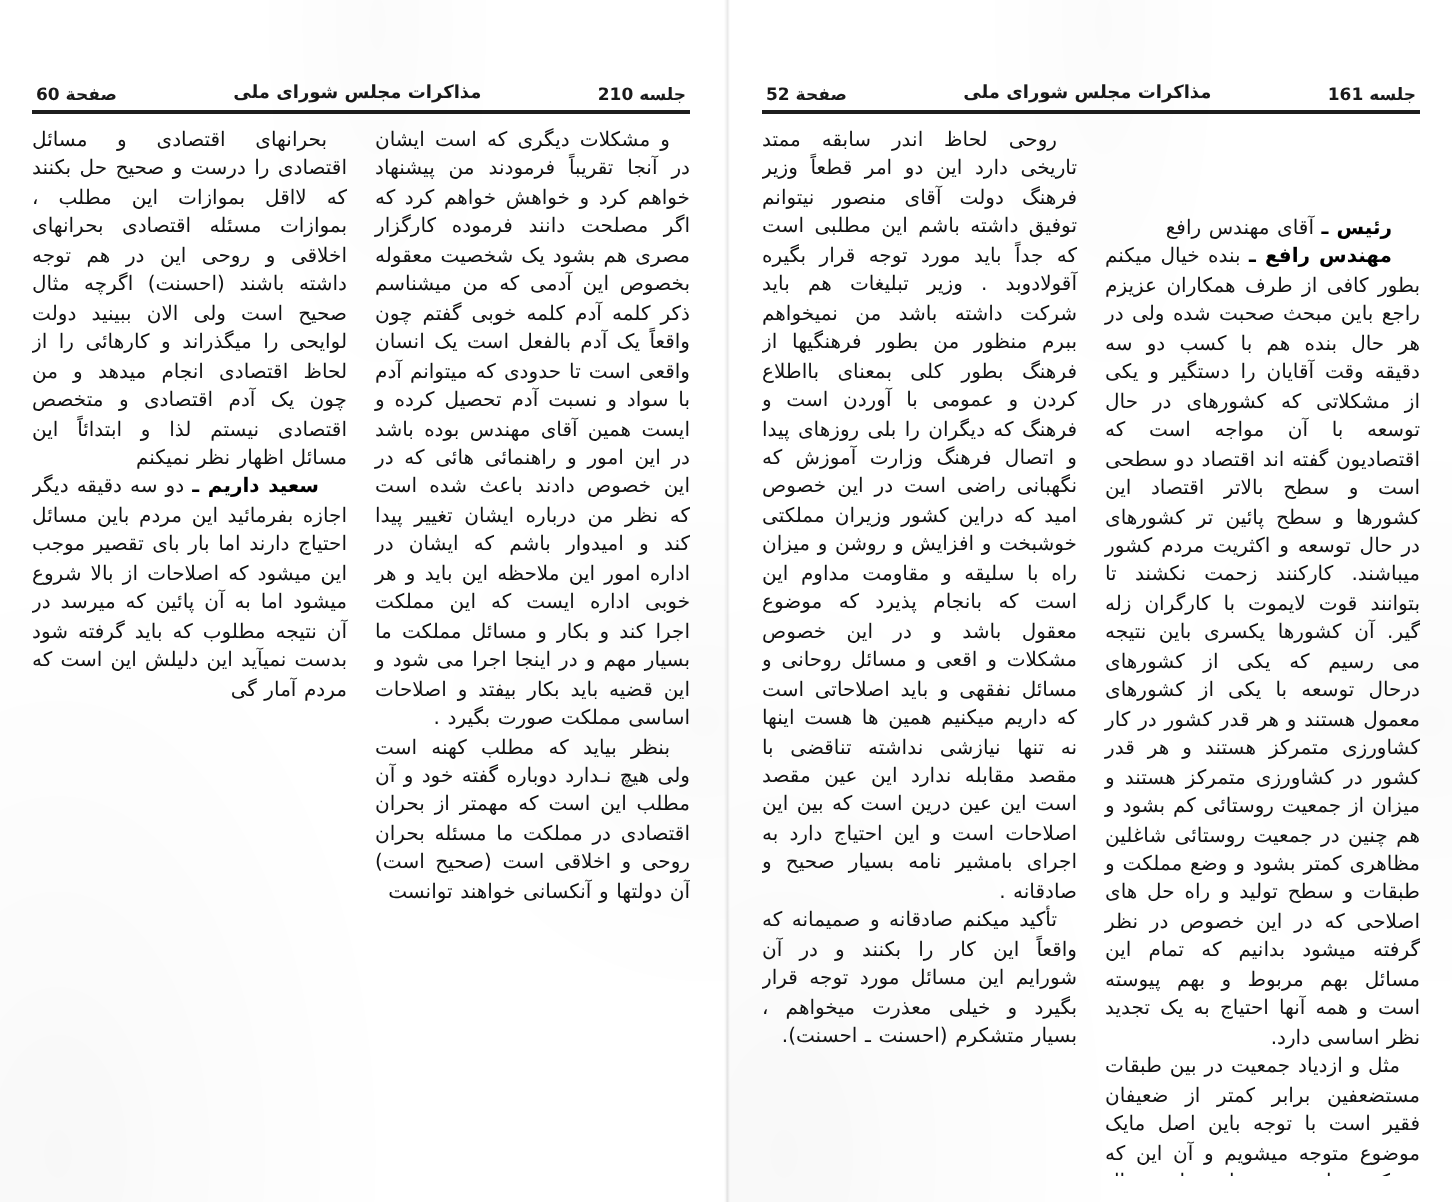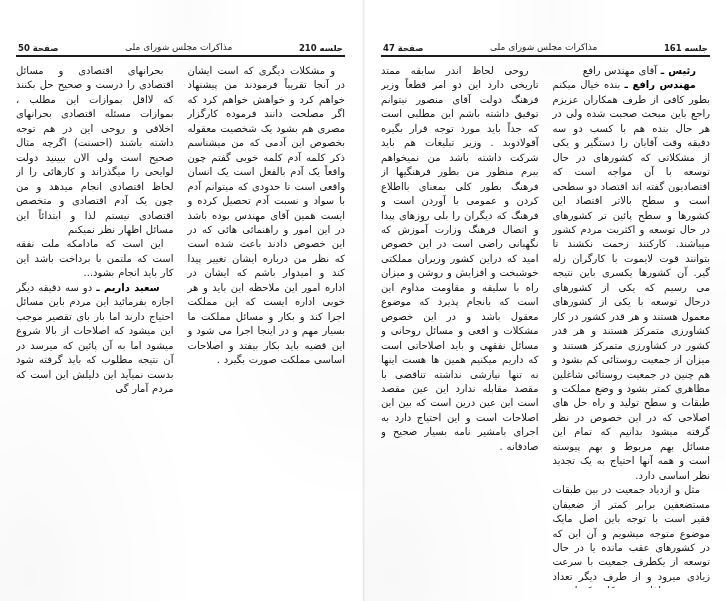--- a/index.html
+++ b/index.html
@@ -65,21 +65,21 @@
   .runhead .rh-item {
     font-size: 8.5px;
     font-weight: bold;
     letter-spacing: .2px;
     white-space: nowrap;
     color: #1a1a1a;
     line-height: 1;
   }
   .runhead .rh-center {
     font-size: 9px;
-    font-weight: normal;
+    font-weight: bold;
   }
   .rule {
     height: 0;
     border-top: 2px solid #1d1d1d;
     margin: 1px 10px 0 10px;
   }
 
   
   .cols {
     display: flex;
@@ -107,20 +107,21 @@
     font-size: 10px;
     line-height: 14.45px;
     letter-spacing: .05px;
     word-spacing: .6px;
     color: #131313;
     text-indent: 10px;
     font-family: "DejaVu Sans", "Liberation Sans", sans-serif;
   }
   p.para.speaker {
     text-indent: 14px;
+    margin-top: 44px;
   }
   p.para + p.para { margin-top: 0; }
 
   .spk {
     font-weight: bold;
     color: #000;
   }
 
   
   .scan-noise {
@@ -141,21 +142,21 @@
 </head>
 <body>
 
 <div class="spread">
 
   <div class="page page-left">
 
     <div class="runhead">
       <span class="rh-item rh-inner">جلسه 161</span>
       <span class="rh-item rh-center">مذاکرات مجلس شورای ملی</span>
-      <span class="rh-item rh-outer">صفحة 47</span>
+      <span class="rh-item rh-outer">صفحة 52</span>
     </div>
     <div class="rule"></div>
 
     <div class="cols">
 
       <div class="col col-first">
         <p class="para speaker">
           <span class="spk">رئیس ـ</span><span> آقای مهندس رافع</span>
         </p>
         <p class="para speaker">
@@ -163,50 +164,53 @@
         </p>
         <p class="para">
           <span class="spk"></span><span>مثل و ازدیاد جمعیت در بین طبقات مستضعفین برابر کمتر از ضعیفان فقیر است با توجه باین اصل مایک موضوع متوجه میشویم و آن این که در کشورهای عقب مانده یا در حال توسعه از یکطرف جمعیت با سرعت زیادی میرود و از طرف دیگر تعداد جمعیت شاغل در کار کشاورزی اشتغال دارند امامسئلم اینست که شکور این قبیل کشورها سطح درآمد او و سطح تولید کشاورزی بقدری پائین است که اگر میزان درآمد سرانه این قبیل کشورها را در نظر بگیریم نسبت به کشورهای صنعتی هیچ وجه قابل مقایسه نیست و هر قدر عقب افتادگی کشور بیشتر باشد بهمان نسبت درآمد افراد روستائی کمتر است (صحیح است) بنابر این ملاحظه</span>
         </p>
       </div>
 
       <div class="col col-second">
         <p class="para">
           <span class="spk"></span><span>روحی لحاظ اندر سابقه ممتد تاریخی دارد این دو امر قطعاً وزیر فرهنگ دولت آقای منصور نیتوانم توفیق داشته باشم این مطلبی است که جداً باید مورد توجه قرار بگیره آقولادوبد . وزیر تبلیغات هم باید شرکت داشته باشد من نمیخواهم ببرم منظور من بطور فرهنگیها از فرهنگ بطور کلی بمعنای بااطلاع کردن و عمومی با آوردن است و فرهنگ که دیگران را بلی روزهای پیدا و اتصال فرهنگ وزارت آموزش که نگهبانی راضی است در این خصوص امید که دراین کشور وزیران مملکتی خوشبخت و افزایش و روشن و میزان راه با سلیقه و مقاومت مداوم این است که بانجام پذیرد که موضوع معقول باشد و در این خصوص مشکلات و اقعی و مسائل روحانی و مسائل نفقهی و باید اصلاحاتی است که داریم میکنیم همین ها هست اینها نه تنها نیازشی نداشته تناقضی با مقصد مقابله ندارد این عین مقصد است این عین درین است که بین این اصلاحات است و این احتیاج دارد به اجرای بامشیر نامه بسیار صحیح و صادقانه .</span>
         </p>
+        <p class="para">
+          <span class="spk"></span><span>تأکید میکنم صادقانه و صمیمانه که واقعاً این کار را بکنند و در آن شورایم این مسائل مورد توجه قرار بگیرد و خیلی معذرت میخواهم ، بسیار متشکرم (احسنت ـ احسنت).</span>
+        </p>
       </div>
 
     </div>
 
     <div class="scan-noise"></div>
   </div>
 
   <div class="page page-right">
 
     <div class="runhead">
       <span class="rh-item rh-inner">جلسه 210</span>
       <span class="rh-item rh-center">مذاکرات مجلس شورای ملی</span>
-      <span class="rh-item rh-outer">صفحة 50</span>
+      <span class="rh-item rh-outer">صفحة 60</span>
     </div>
     <div class="rule"></div>
 
     <div class="cols">
 
       <div class="col col-first">
         <p class="para">
           <span class="spk"></span><span>و مشکلات دیگری که است ایشان در آنجا تقریباً فرمودند من پیشنهاد خواهم کرد و خواهش خواهم کرد که اگر مصلحت دانند فرموده کارگزار مصری هم بشود یک شخصیت معقوله بخصوص این آدمی که من میشناسم ذکر کلمه آدم کلمه خوبی گفتم چون واقعاً یک آدم بالفعل است یک انسان واقعی است تا حدودی که میتوانم آدم با سواد و نسبت آدم تحصیل کرده و ایست همین آقای مهندس بوده باشد در این امور و راهنمائی هائی که در این خصوص دادند باعث شده است که نظر من درباره ایشان تغییر پیدا کند و امیدوار باشم که ایشان در اداره امور این ملاحظه این باید و هر خوبی اداره ایست که این مملکت اجرا کند و بکار و مسائل مملکت ما بسیار مهم و در اینجا اجرا می شود و این قضیه باید بکار بیفتد و اصلاحات اساسی مملکت صورت بگیرد .</span>
         </p>
+        <p class="para">
+          <span class="spk"></span><span>بنظر بیاید که مطلب کهنه است ولی هیچ نـدارد دوباره گفته خود و آن مطلب این است که مهمتر از بحران اقتصادی در مملکت ما مسئله بحران روحی و اخلاقی است (صحیح است) آن دولتها و آنکسانی خواهند توانست</span>
+        </p>
       </div>
 
       <div class="col col-second">
         <p class="para">
           <span class="spk"></span><span>بحرانهای اقتصادی و مسائل اقتصادی را درست و صحیح حل بکنند که لااقل بموازات این مطلب ، بموازات مسئله اقتصادی بحرانهای اخلاقی و روحی این در هم توجه داشته باشند (احسنت) اگرچه مثال صحیح است ولی الان ببینید دولت لوایحی را میگذراند و کارهائی را از لحاظ اقتصادی انجام میدهد و من چون یک آدم اقتصادی و متخصص اقتصادی نیستم لذا و ابتدائاً این مسائل اظهار نظر نمیکنم</span>
-        </p>
-        <p class="para">
-          <span class="spk"></span><span>این است که مادامکه ملت نفقه است که ملتمن با برداخت باشد این کار باید انجام بشود...</span>
         </p>
         <p class="para speaker">
           <span class="spk">سعید داریم ـ</span><span> دو سه دقیقه دیگر اجازه بفرمائید این مردم باین مسائل احتیاج دارند اما بار بای تقصیر موجب این میشود که اصلاحات از بالا شروع میشود اما به آن پائین که میرسد در آن نتیجه مطلوب که باید گرفته شود بدست نمیآید این دلیلش این است که مردم آمار گی</span>
         </p>
       </div>
 
     </div>
 
     <div class="scan-noise"></div>
   </div>

